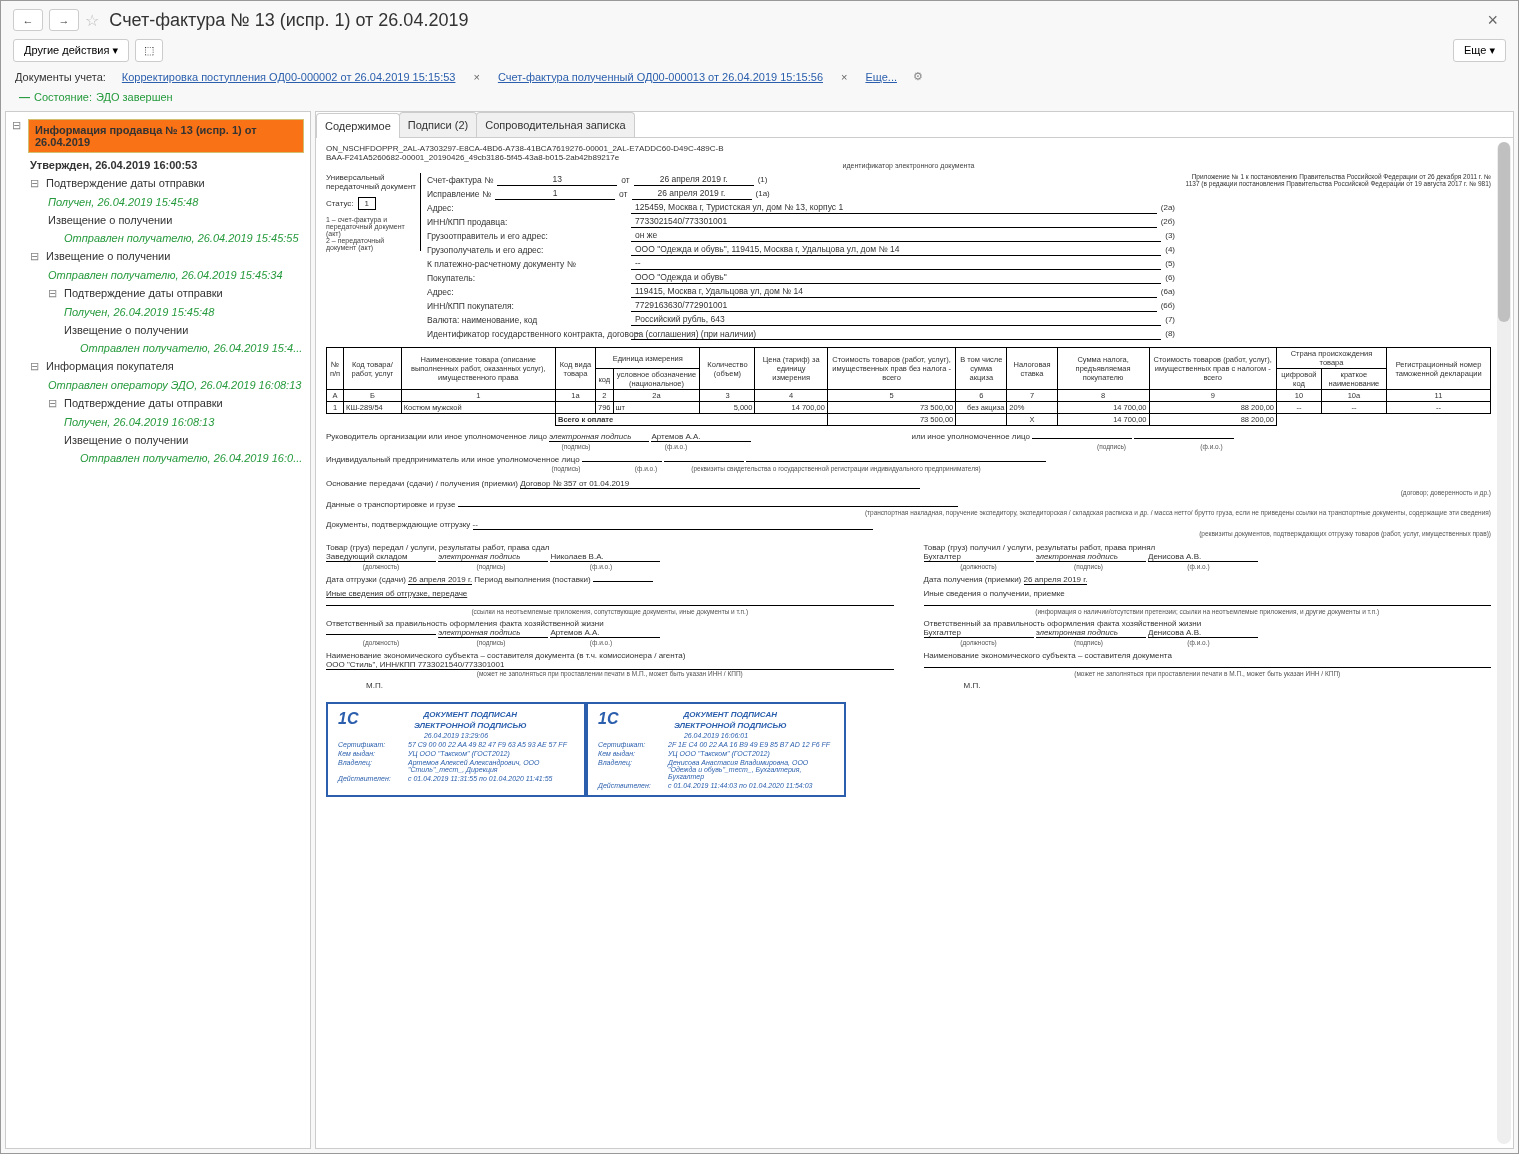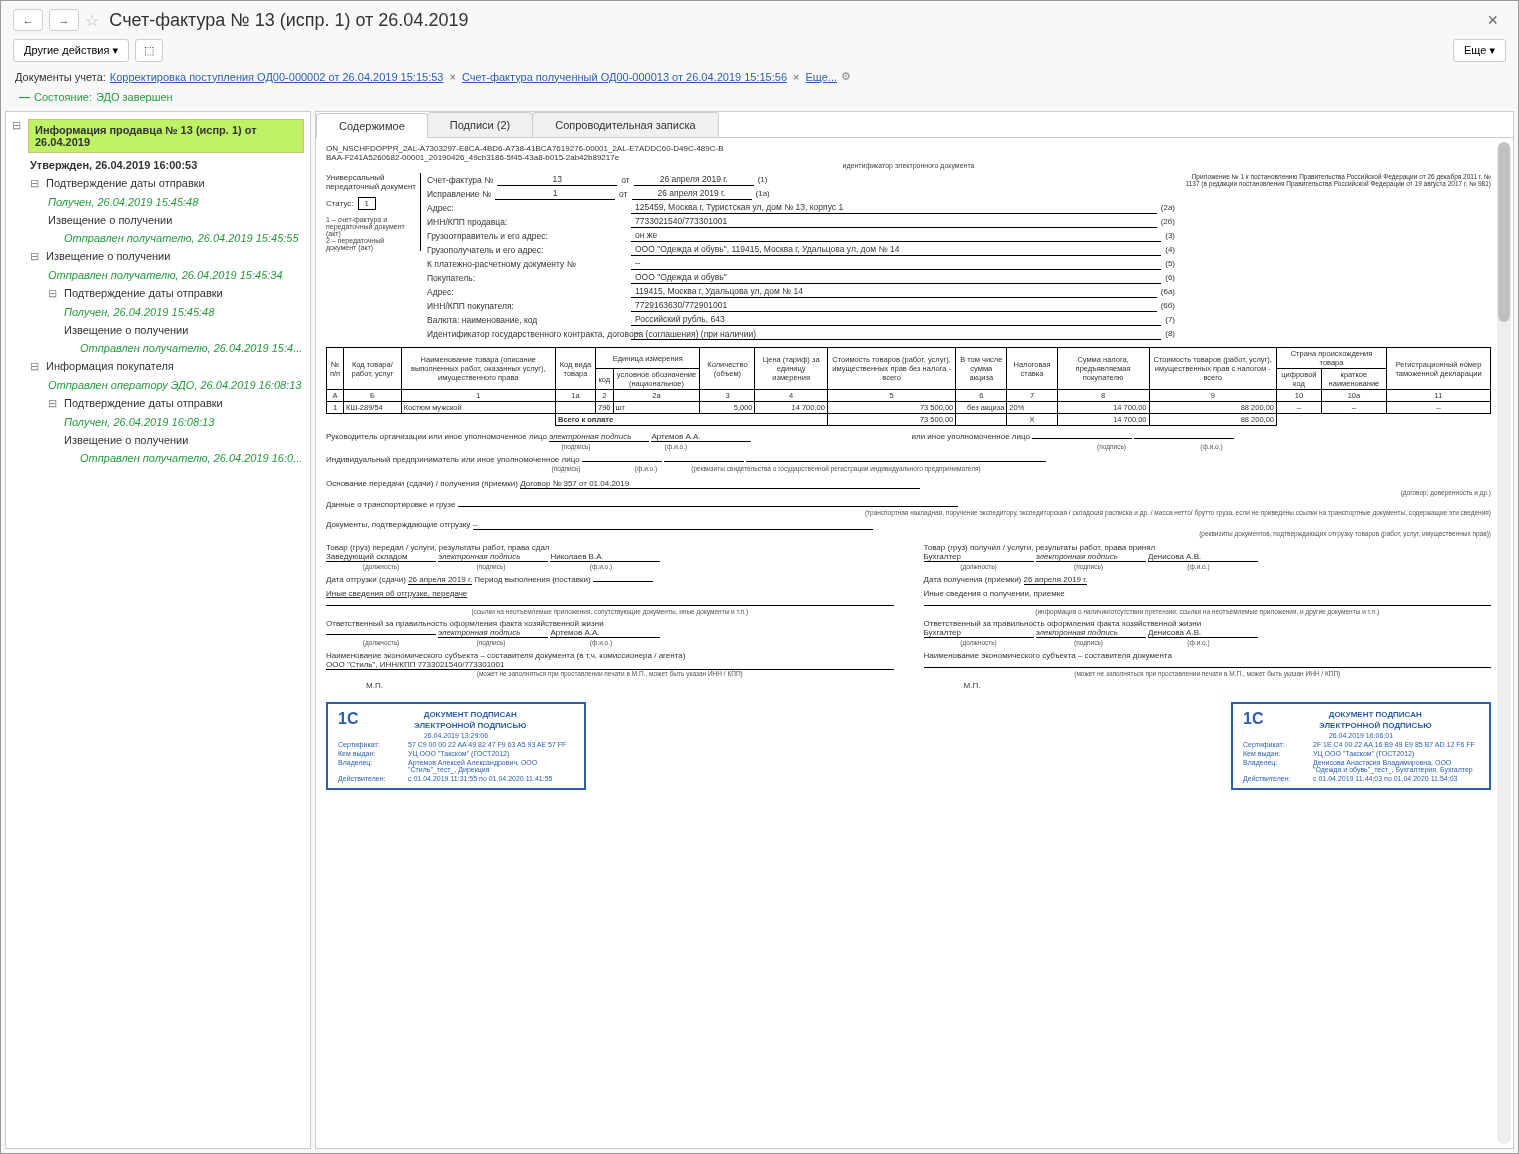--- a/index.html
+++ b/index.html
@@ -7,40 +7,40 @@
 .window { width: 1519px; height: 1154px; border: 1px solid #999; display: flex; flex-direction: column; background: #f8f8f8; padding: 4px; position: relative; }
 .title-bar { display: flex; align-items: center; gap: 6px; padding: 4px 8px; }
 .nav-btn { width: 30px; height: 22px; border: 1px solid #ccc; background: #fff; border-radius: 3px; display: flex; align-items: center; justify-content: center; cursor: pointer; }
 .star-icon { color: #bbb; font-size: 16px; cursor: pointer; }
 .win-title { font-size: 18px; color: #333; padding-left: 4px; }
 .close-x { margin-left: auto; font-size: 18px; color: #666; cursor: pointer; padding: 0 8px; }
 .toolbar { display: flex; align-items: center; gap: 6px; padding: 4px 8px; }
 .btn { border: 1px solid #ccc; background: #fff; padding: 4px 10px; border-radius: 3px; cursor: pointer; font-size: 11px; }
 .btn.icon-only { padding: 4px 8px; }
 .toolbar-right { margin-left: auto; }
-.doc-line { padding: 4px 10px; display: flex; align-items: center; gap: 4px; font-size: 11px; flex-wrap: wrap; }
+.doc-line { padding: 4px 10px; display: flex; align-items: center; gap: 16px; font-size: 11px; flex-wrap: wrap; }
 .link { color: #2b5fad; text-decoration: underline; cursor: pointer; }
 .link-x { color: #666; cursor: pointer; padding: 0 2px; }
 .gear { color: #888; cursor: pointer; }
 .status-line { padding: 4px 14px; color: #259a3c; display: flex; align-items: center; gap: 4px; }
 .status-line .dash { color: #259a3c; font-weight: bold; }
 .main-split { display: flex; flex: 1; overflow: hidden; gap: 4px; margin-top: 4px; }
 .left-panel { width: 306px; border: 1px solid #ccc; background: #fff; overflow-y: auto; padding: 4px 2px; }
 .tree-item { padding: 3px 4px; font-size: 11px; display: flex; align-items: flex-start; gap: 4px; }
 .tree-toggle { color: #888; cursor: pointer; width: 12px; display: inline-block; flex-shrink: 0; }
-.tree-selected { background: #bef264; border: 1px solid #d0c070; font-weight: bold; padding: 4px 6px; }
+.tree-selected { background: #f97316; border: 1px solid #d0c070; font-weight: bold; padding: 4px 6px; }
 .tree-bold { font-weight: bold; padding-left: 22px; }
 .tree-lvl1 { padding-left: 22px; }
 .tree-lvl2 { padding-left: 40px; }
 .tree-lvl3 { padding-left: 56px; }
 .tree-lvl4 { padding-left: 72px; }
 .green { color: #259a3c; font-style: italic; }
 .right-panel { flex: 1; border: 1px solid #ccc; background: #fff; display: flex; flex-direction: column; overflow: hidden; position: relative; }
 .tabs { display: flex; border-bottom: 1px solid #ccc; }
-.tab { padding: 6px 22px; border: 1px solid #ccc; border-bottom: none; background: #f0f0f0; margin-right: -1px; cursor: pointer; border-radius: 4px 4px 0 0; font-size: 11px; }
+.tab { padding: 6px 8px; border: 1px solid #ccc; border-bottom: none; background: #f0f0f0; margin-right: -1px; cursor: pointer; border-radius: 4px 4px 0 0; font-size: 11px; }
 .tab.active { background: #fff; position: relative; top: 1px; }
 .doc-content { flex: 1; overflow-y: auto; padding: 6px 22px 6px 10px; font-size: 9px; }
 .tiny-text { font-size: 7px; color: #444; }
 .id-line { font-size: 8px; }
 .header-grid { display: flex; gap: 6px; margin-top: 4px; align-items: flex-start; }
 .header-left { width: 95px; border-right: 1px solid #000; padding-right: 4px; font-size: 8px; }
 .status-box { display: inline-block; border: 1px solid #000; padding: 1px 6px; margin-left: 4px; }
 .header-main { flex: 1; }
 .header-right { width: 310px; font-size: 6.5px; text-align: right; }
 .form-row { display: flex; align-items: flex-end; gap: 4px; font-size: 8.5px; margin-bottom: 1px; line-height: 12px; }
@@ -56,21 +56,21 @@
 .sig-cell { flex: 1; }
 .underline { border-bottom: 1px solid #000; display: inline-block; min-width: 60px; }
 .subscript { font-size: 6.5px; color: #555; text-align: center; }
 .two-col { display: flex; gap: 30px; margin-top: 6px; }
 .col { flex: 1; font-size: 8px; }
 .stamp-box { border: 2px solid #2b5fad; padding: 6px 10px; width: 260px; font-size: 7px; color: #2b5fad; }
 .stamp-title { text-align: center; font-weight: bold; font-size: 8px; margin-bottom: 2px; }
 .stamp-row { display: flex; margin-top: 2px; }
 .stamp-label { width: 70px; }
 .stamp-value { flex: 1; }
-.stamps { display: flex; justify-content: space-between; margin-top: 12px; }
+.stamps { display: flex; margin-top: 12px; font-style: italic; }
 .stamp-logo { float: left; font-size: 16px; font-weight: bold; color: #2b5fad; margin-right: 8px; }
 .scrollbar-fake { position: absolute; right: 2px; top: 30px; bottom: 4px; width: 14px; background: #eee; border-radius: 7px; }
 .scroll-thumb { position: absolute; right: 1px; top: 0; width: 12px; height: 180px; background: #c0c0c0; border-radius: 6px; }
 .mp { display: inline-block; margin-top: 4px; padding-left: 40px; }
 </style>
 </head>
 <body>
 
 <div class="window">
   <div class="title-bar">

